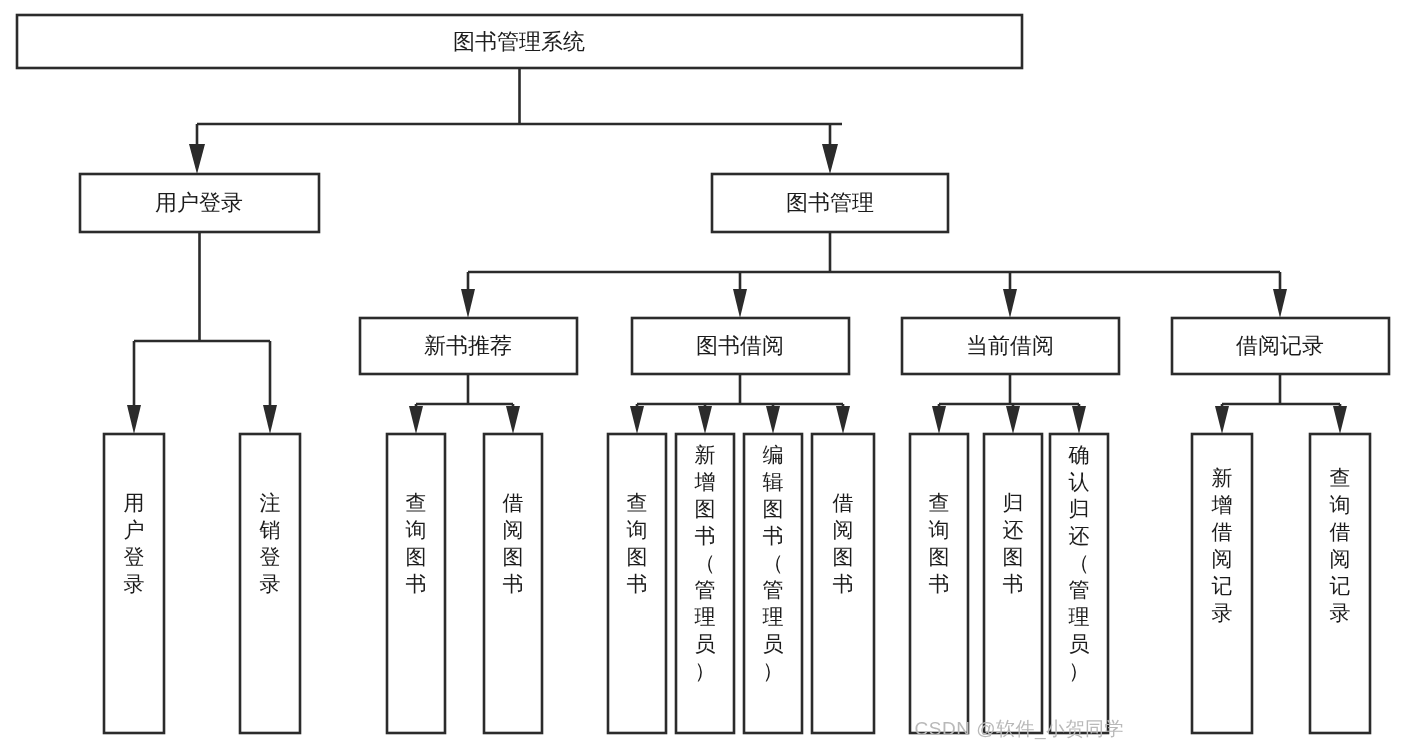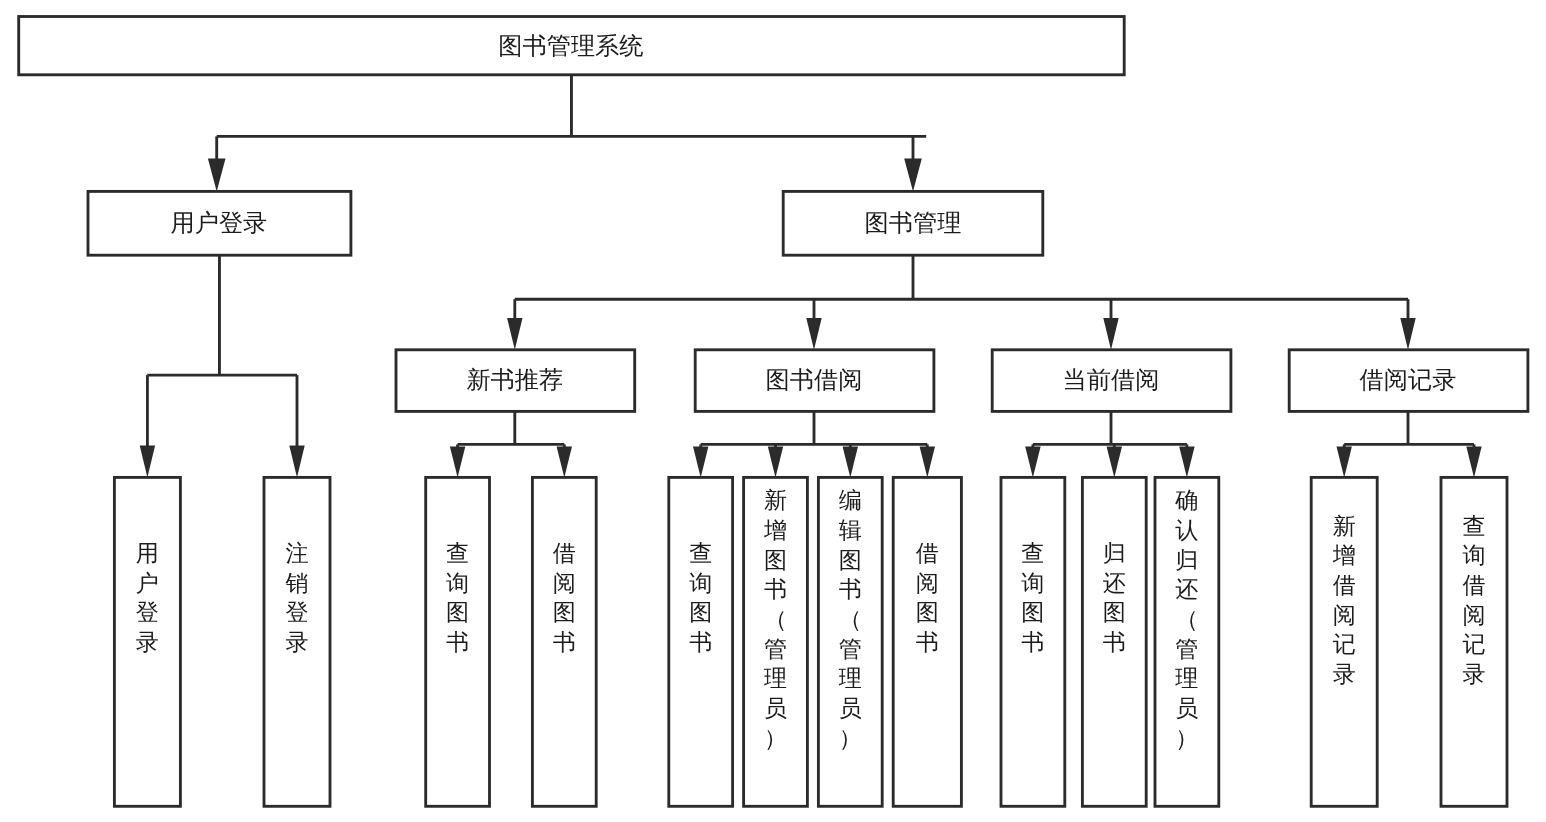--- a/index.html
+++ b/index.html
@@ -213,13 +213,14 @@
     <g>
       <rect class="node-box" x="1192" y="434" width="60" height="299"></rect>
       <text class="node-label-v" x="1222" y="485"><tspan x="1222" dy="0">新</tspan><tspan x="1222" dy="27">增</tspan><tspan x="1222" dy="27">借</tspan><tspan x="1222" dy="27">阅</tspan><tspan x="1222" dy="27">记</tspan><tspan x="1222" dy="27">录</tspan></text>
     </g>
     <g>
       <rect class="node-box" x="1310" y="434" width="60" height="299"></rect>
       <text class="node-label-v" x="1340" y="485"><tspan x="1340" dy="0">查</tspan><tspan x="1340" dy="27">询</tspan><tspan x="1340" dy="27">借</tspan><tspan x="1340" dy="27">阅</tspan><tspan x="1340" dy="27">记</tspan><tspan x="1340" dy="27">录</tspan></text>
     </g>
   </svg>
 
+  <div class="watermark">CSDN @软件_小贺同学</div>
 </div>
 
 </body></html>

